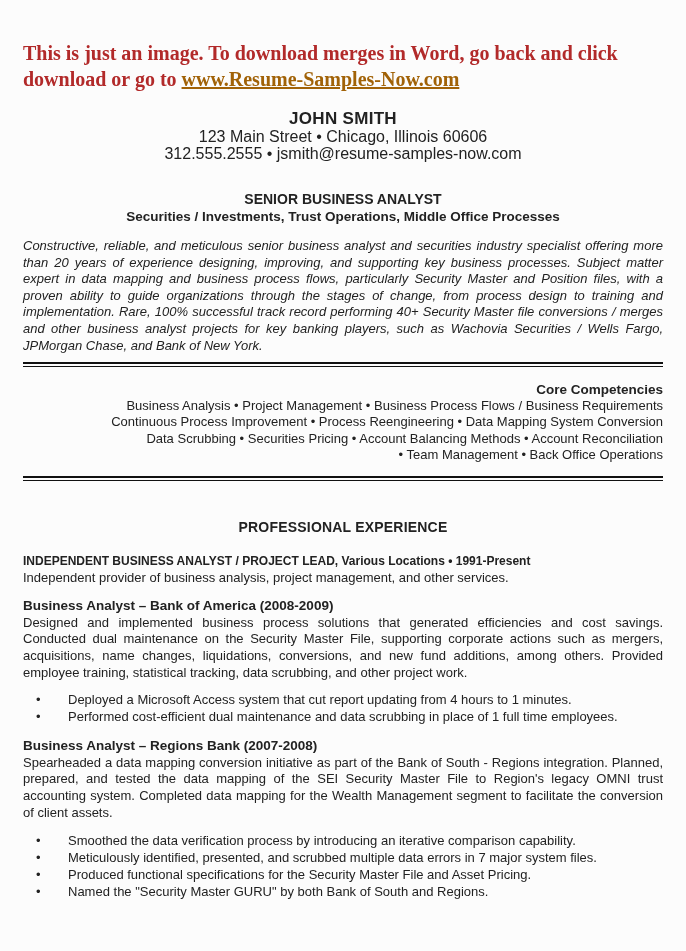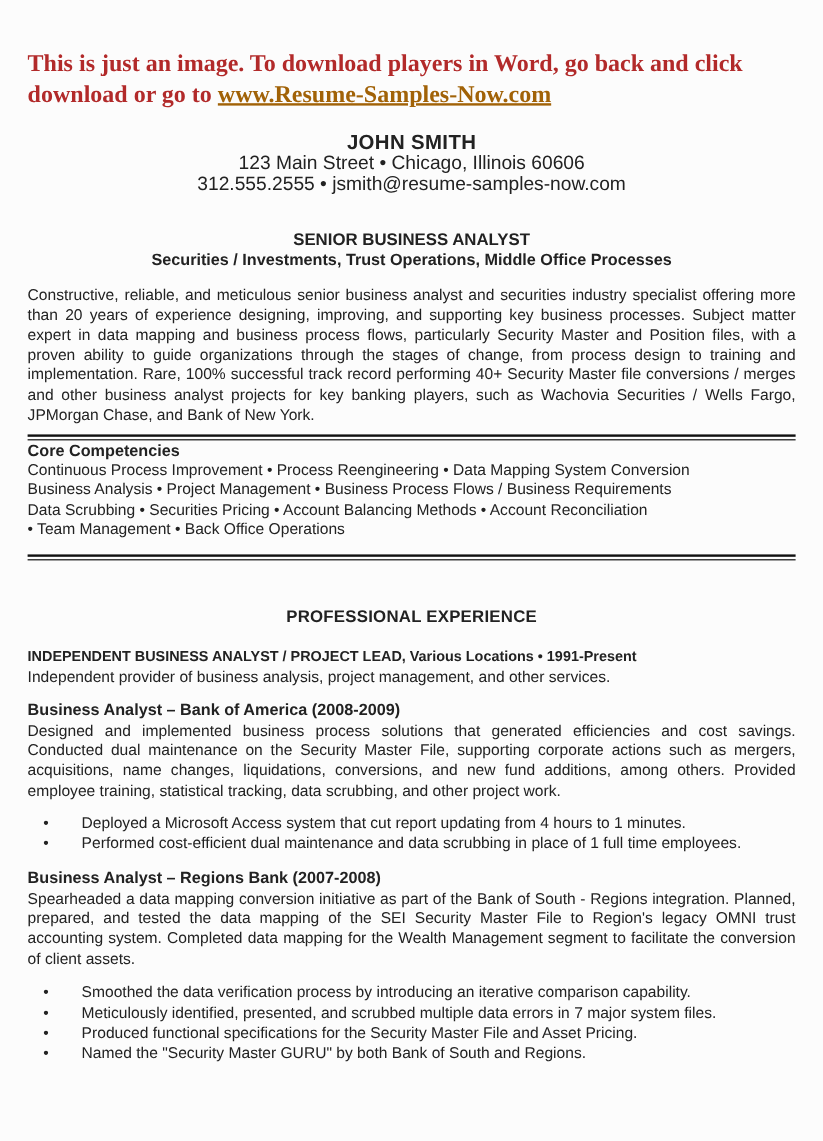--- a/index.html
+++ b/index.html
@@ -38,31 +38,32 @@
 
   
   .titleblock { margin-top: 29px; text-align: center; }
   .role-title { font-size: 14px; line-height: 17px; font-weight: bold; }
   .role-subtitle { font-size: 13.5px; line-height: 17px; font-weight: bold; }
 
   .summary {
     margin: 13px 0 0 0;
     font-size: 13px; line-height: 16.6px;
     text-align: justify;
+    font-style: italic;
   }
 
   .rule-double {
     margin-top: 8px;
     height: 2px;
     border-top: 2px solid #111;
     border-bottom: 1px solid #111;
   }
   .rule-double.second { margin-top: 13px; }
 
-  .competencies { text-align: left; }
+  .competencies { margin-top: 14px; text-align: right; }
   .comp-heading { font-size: 13.5px; line-height: 17px; font-weight: bold; }
   .comp-line { font-size: 13px; line-height: 16.3px; }
 
   .exp-heading {
     margin-top: 38px; text-align: center;
     font-size: 14px; line-height: 17px; font-weight: bold; letter-spacing: .2px;
   }
 
   .umbrella-title { margin-top: 17px; font-size: 12px; line-height: 16.5px; font-weight: bold; }
   .umbrella-desc { font-size: 13px; line-height: 16.5px; }
@@ -88,43 +89,43 @@
     left: 13px; top: 0;
     font-size: 13px;
   }
 </style>
 </head>
 <body>
 
 <div class="page">
 
   <div class="notice">
-    <span>This is just an image. To download players in Word, go back and click</span><br>
+    <span>This is just an image. To download merges in Word, go back and click</span><br>
     <span>download or go to </span><a class="notice-link">www.Resume-Samples-Now.com</a>
   </div>
 
   <div class="header">
     <div class="person-name">JOHN SMITH</div>
     <div class="contact-line">123 Main Street • Chicago, Illinois 60606</div>
     <div class="contact-line">312.555.2555 • jsmith@resume-samples-now.com</div>
   </div>
 
   <div class="titleblock">
     <div class="role-title">SENIOR BUSINESS ANALYST</div>
     <div class="role-subtitle">Securities / Investments, Trust Operations, Middle Office Processes</div>
   </div>
 
   <p class="summary">Constructive, reliable, and meticulous senior business analyst and securities industry specialist offering more than 20 years of experience designing, improving, and supporting key business processes. Subject matter expert in data mapping and business process flows, particularly Security Master and Position files, with a proven ability to guide organizations through the stages of change, from process design to training and implementation. Rare, 100% successful track record performing 40+ Security Master file conversions / merges and other business analyst projects for key banking players, such as Wachovia Securities / Wells Fargo, JPMorgan Chase, and Bank of New York.</p>
 
   <div class="rule-double"></div>
 
   <div class="competencies">
     <div class="comp-heading">Core Competencies</div>
+    <div class="comp-line">Business Analysis • Project Management • Business Process Flows / Business Requirements</div>
     <div class="comp-line">Continuous Process Improvement • Process Reengineering • Data Mapping System Conversion</div>
-    <div class="comp-line">Business Analysis • Project Management • Business Process Flows / Business Requirements</div>
     <div class="comp-line">Data Scrubbing • Securities Pricing • Account Balancing Methods • Account Reconciliation</div>
     <div class="comp-line">• Team Management • Back Office Operations</div>
   </div>
 
   <div class="rule-double second"></div>
 
   <div>
     <div class="exp-heading">PROFESSIONAL EXPERIENCE</div>
 
     <div class="umbrella-title">INDEPENDENT BUSINESS ANALYST / PROJECT LEAD, Various Locations • 1991-Present</div>

